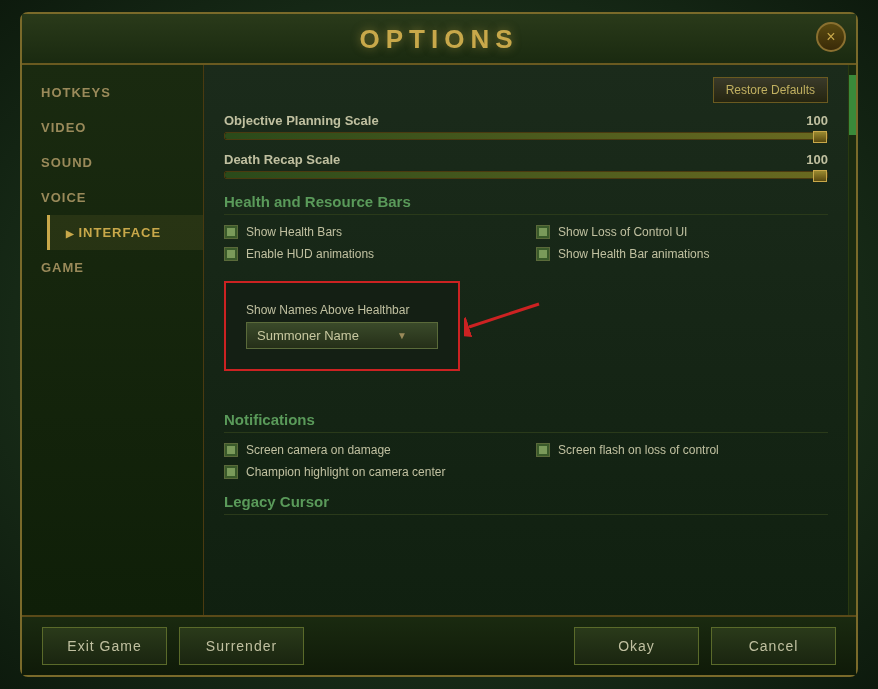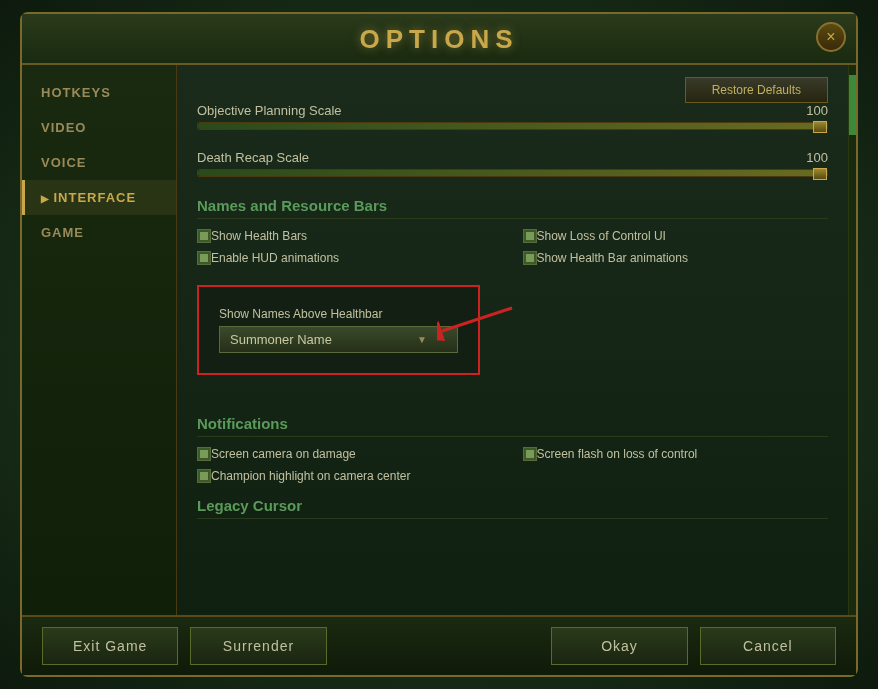--- a/index.html
+++ b/index.html
@@ -65,40 +65,41 @@
       justify-content: center;
     }
 
     .dialog-body {
       display: flex;
       flex: 1;
       overflow: hidden;
     }
 
     .sidebar {
-      width: 155px;
+      width: 182px;
       background: linear-gradient(180deg, #1a2a10 0%, #0f1f08 100%);
       border-right: 1px solid #4a3a10;
       padding-top: 10px;
     }
 
     .sidebar-item {
       padding: 10px 16px;
       color: #9a8a5a;
       font-size: 13px;
       font-weight: bold;
       letter-spacing: 1px;
       cursor: pointer;
       border-left: 3px solid transparent;
     }
 
     .sidebar-item.active {
       color: #c8a84a;
       border-left: 3px solid #c8a84a;
       background: rgba(200, 168, 74, 0.1);
+      margin-left: 25px;
     }
 
     .sidebar-item.active::before {
       content: '▶ ';
       font-size: 10px;
     }
 
     .content {
       flex: 1;
       padding: 12px 20px;
@@ -115,29 +116,31 @@
     .content::-webkit-scrollbar-thumb {
       background: #3a8a3a;
       border-radius: 2px;
     }
 
     .restore-btn {
       float: right;
       background: linear-gradient(180deg, #3a3a2a 0%, #252510 100%);
       border: 1px solid #6a5a20;
       color: #c0b060;
-      padding: 5px 26px;
+      padding: 5px 12px;
       font-size: 12px;
       cursor: pointer;
+      margin-bottom: 10px;
     }
 
     .clearfix::after { content: ''; display: block; clear: both; }
 
     .slider-row {
-      margin-bottom: 20px;
+      margin-bottom: 12px;
+      font-weight: bold;
     }
 
     .slider-label-row {
       display: flex;
       justify-content: space-between;
       color: #c0c0a0;
       font-size: 13px;
       margin-bottom: 4px;
     }
 
@@ -177,21 +180,21 @@
     .options-grid {
       display: grid;
       grid-template-columns: 1fr 1fr;
       gap: 8px 20px;
       margin-bottom: 10px;
     }
 
     .option-item {
       display: flex;
       align-items: center;
-      gap: 0;
+      gap: 8px;
       color: #c0c0a0;
       font-size: 12px;
     }
 
     .checkbox {
       width: 14px;
       height: 14px;
       background: #2a3a1a;
       border: 1px solid #5a6a3a;
       flex-shrink: 0;
@@ -224,21 +227,21 @@
       font-size: 12px;
       margin-bottom: 5px;
     }
 
     .dropdown {
       background: linear-gradient(180deg, #3a4a2a 0%, #252f18 100%);
       border: 1px solid #5a6a3a;
       color: #c8c8a0;
       font-size: 13px;
       padding: 5px 30px 5px 10px;
-      width: 239px;
+      width: 192px;
       cursor: pointer;
       position: relative;
       display: flex;
       align-items: center;
       justify-content: space-between;
     }
 
     .dropdown-arrow {
       color: #9a8a5a;
       font-size: 10px;
@@ -248,21 +251,21 @@
       background: linear-gradient(180deg, #1a2a10 0%, #0f1a08 100%);
       border-top: 2px solid #5a4a18;
       padding: 10px 20px;
       display: flex;
       gap: 12px;
       justify-content: space-between;
     }
 
     .footer-btn {
       flex: 1;
-      padding: 10px 17px;
+      padding: 10px 0;
       background: linear-gradient(180deg, #2a3a1a 0%, #1a2510 100%);
       border: 1px solid #5a6a2a;
       color: #c0c0a0;
       font-size: 14px;
       cursor: pointer;
       letter-spacing: 1px;
       max-width: 180px;
     }
   </style>
 </head>
@@ -275,20 +278,21 @@
   <div class="dialog-header">
     <span class="dialog-title">OPTIONS</span>
     <button class="close-btn">×</button>
   </div>
 
   <div class="dialog-body">
 
     <div class="sidebar">
       <div class="sidebar-item">HOTKEYS</div>
       <div class="sidebar-item">VIDEO</div>
+      <div class="sidebar-item">SOUND</div>
       <div class="sidebar-item">VOICE</div>
       <div class="sidebar-item active">INTERFACE</div>
       <div class="sidebar-item">GAME</div>
     </div>
 
     <div class="content">
 
       <div class="clearfix">
         <button class="restore-btn">Restore Defaults</button>
       </div>
@@ -310,21 +314,21 @@
           <span>Death Recap Scale</span>
           <span>100</span>
         </div>
         <div class="slider-track">
           <div class="slider-fill" style="width:100%"></div>
           <div class="slider-thumb"></div>
         </div>
       </div>
 
       
-      <div class="section-title">Names and Resource Bars</div>
+      <div class="section-title">Health and Resource Bars</div>
 
       <div class="options-grid">
         <div class="option-item">
           <div class="checkbox checked"></div>
           <span>Show Health Bars</span>
         </div>
         <div class="option-item">
           <div class="checkbox checked"></div>
           <span>Show Loss of Control UI</span>
         </div>

